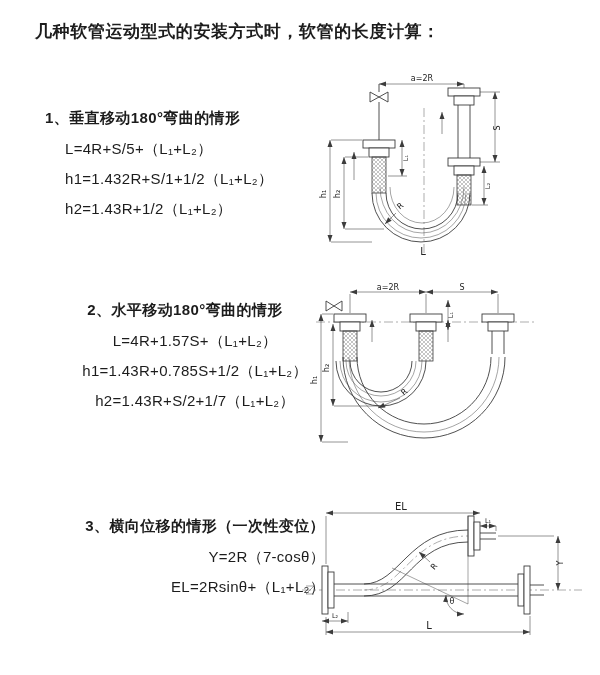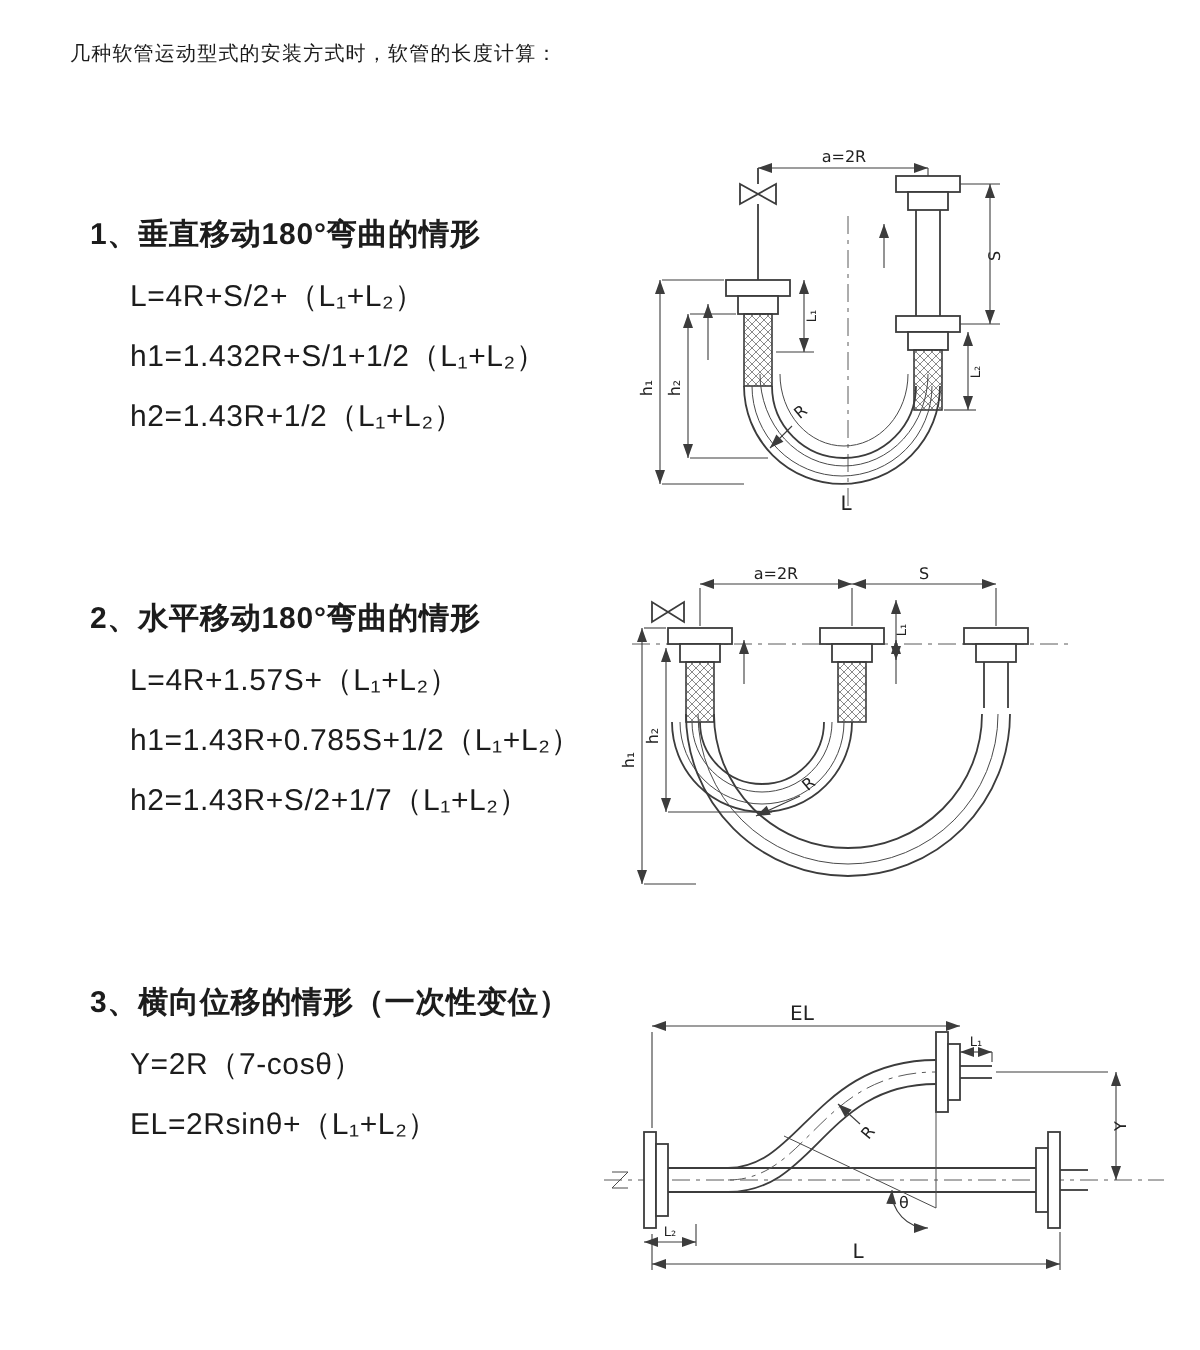--- a/index.html
+++ b/index.html
@@ -6,24 +6,24 @@
   body{
     width:600px;height:675px;
     background:#ffffff;
     font-family:"Liberation Sans","DejaVu Sans",sans-serif;
     color:#1c1c1c;
     position:relative;
     overflow:hidden;
   }
   .page-title{
     position:absolute;left:35px;top:20px;
-    font-size:10px;font-weight:normal;letter-spacing:.6px;
+    font-size:17px;font-weight:bold;letter-spacing:.6px;
   }
   .section{position:absolute;left:45px;width:280px;}
-  .sec1{top:108px;} .sec2{top:300px;} .sec3{top:492px;}
+  .sec1{top:108px;} .sec2{top:300px;text-align:center;} .sec3{top:516px;text-align:right;}
   .heading{font-size:15px;font-weight:bold;letter-spacing:.4px;line-height:20px;}
   .formula{
     font-size:15px;line-height:30px;margin:0;padding-left:20px;
     letter-spacing:.3px;white-space:nowrap;
   }
   .formulas{margin-top:6px;}
   svg.diagram{position:absolute;}
   .dgm1{left:314px;top:72px;}
   .dgm2{left:308px;top:282px;}
   .dgm3{left:296px;top:500px;}
@@ -38,21 +38,21 @@
   text.sm{font-size:6.5px;}
 </style>
 </head>
 <body>
 
 <div class="page-title">几种软管运动型式的安装方式时，软管的长度计算：</div>
 
 <div class="section sec1">
   <div class="heading">1、垂直移动180°弯曲的情形</div>
   <div class="formulas">
-    <p class="formula">L=4R+S/2+（L₁+L₂）</p>
+    <p class="formula">L=4R+S/5+（L₁+L₂）</p>
     <p class="formula">h1=1.432R+S/1+1/2（L₁+L₂）</p>
     <p class="formula">h2=1.43R+1/2（L₁+L₂）</p>
   </div>
 </div>
 
 <svg class="diagram dgm1" width="222" height="190" viewBox="0 0 222 190">
   <defs>
     <marker id="ar1" viewBox="0 0 8 6" markerWidth="8" markerHeight="6" refX="7.5" refY="3" orient="auto-start-reverse" markerUnits="userSpaceOnUse">
         <path d="M0.5,0.5 L7.5,3 L0.5,5.5 Z" fill="#3c3c3c"></path>
       </marker>

